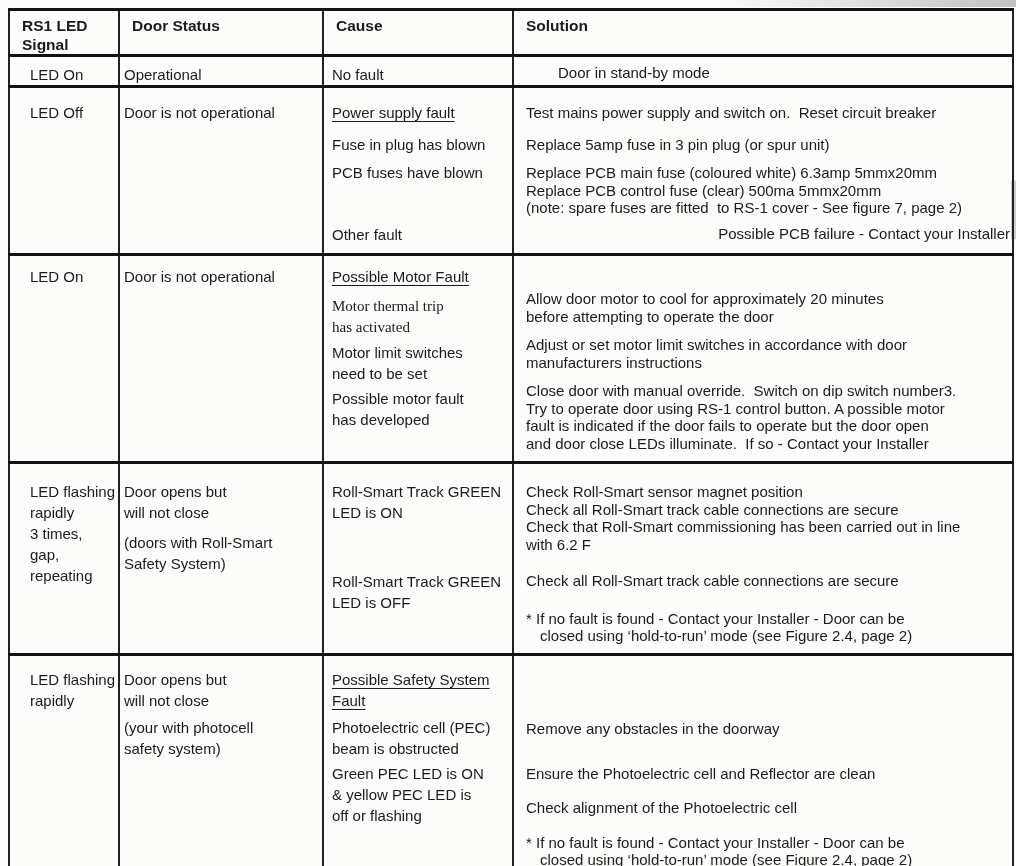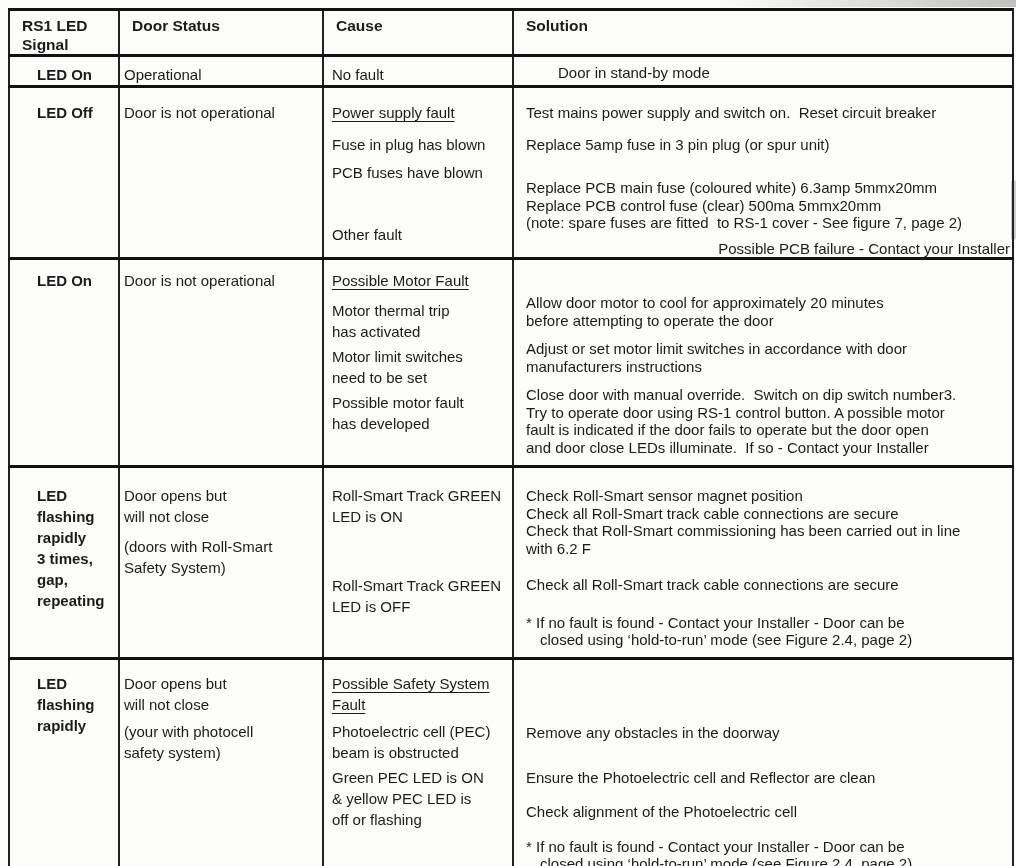--- a/index.html
+++ b/index.html
@@ -31,21 +31,21 @@
     border-top: 3px solid #121212;
     border-bottom: 3px solid #121212;
   }
   th {
     font-weight: bold; text-align: left; vertical-align: top;
     white-space: pre-wrap;
     font-size: 15.5px; line-height: 18.5px;
     height: 39px; padding: 6px 19px 0 12px;
   }
   td { vertical-align: top; padding: 0 4px 0 12px; }
-  td.c-signal   { padding-left: 27px; padding-right: 1px; font-weight: bold; }
+  td.c-signal   { padding-left: 20px; padding-right: 1px; }
   td.c-status   { padding-left: 4px; }
   td.c-cause    { padding-left: 8px;  padding-right: 2px; }
   td.c-solution { padding-left: 12px; padding-right: 2px; }
 
   .para { white-space: pre-wrap; margin: 0; }
   td.c-signal .para, td.c-status .para, td.c-cause .para { line-height: 21px; }
   td.c-solution .para { line-height: 17.5px; }
 
   .u { text-decoration: underline; text-underline-offset: 3px; }
   .hang { padding-left: 14px; text-indent: -14px; }
@@ -97,36 +97,36 @@
           </td>
           <td class="c-cause" style="padding-top: 14px;">
             <div class="para u" style="margin-top: 0px;">Power supply fault</div>
             <div class="para" style="margin-top: 11px;">Fuse in plug has blown</div>
             <div class="para" style="margin-top: 7px;">PCB fuses have blown</div>
             <div class="para" style="margin-top: 41px;">Other fault</div>
           </td>
           <td class="c-solution" style="padding-top: 14px;">
             <div class="para" style="margin-top: 2px;">Test mains power supply and switch on.  Reset circuit breaker</div>
             <div class="para" style="margin-top: 14px;">Replace 5amp fuse in 3 pin plug (or spur unit)</div>
-            <div class="para" style="margin-top: 26px;">Replace PCB main fuse (coloured white) 6.3amp 5mmx20mm
+            <div class="para" style="margin-top: 11px;">Replace PCB main fuse (coloured white) 6.3amp 5mmx20mm
 Replace PCB control fuse (clear) 500ma 5mmx20mm
 (note: spare fuses are fitted  to RS-1 cover - See figure 7, page 2)</div>
             <div class="para" style="margin-top: 8px; text-align: right;">Possible PCB failure - Contact your Installer</div>
           </td>
         </tr>
         <tr style="height: 208px;">
           <td class="c-signal" style="padding-top: 10px;">
             <div class="para" style="margin-top: 0px;">LED On</div>
           </td>
           <td class="c-status" style="padding-top: 10px;">
             <div class="para" style="margin-top: 0px;">Door is not operational</div>
           </td>
           <td class="c-cause" style="padding-top: 10px;">
             <div class="para u" style="margin-top: 0px;">Possible Motor Fault</div>
-            <div class="para" style="margin-top: 9px;">Motor thermal trip
+            <div class="para" style="margin-top: 9px; font-family: Liberation Serif, serif;">Motor thermal trip
 has activated</div>
             <div class="para" style="margin-top: 4px;">Motor limit switches
 need to be set</div>
             <div class="para" style="margin-top: 4px;">Possible motor fault
 has developed</div>
           </td>
           <td class="c-solution" style="padding-top: 4px;">
             <div class="para" style="margin-top: 30px;">Allow door motor to cool for approximately 20 minutes
 before attempting to operate the door</div>
             <div class="para" style="margin-top: 11px;">Adjust or set motor limit switches in accordance with door

